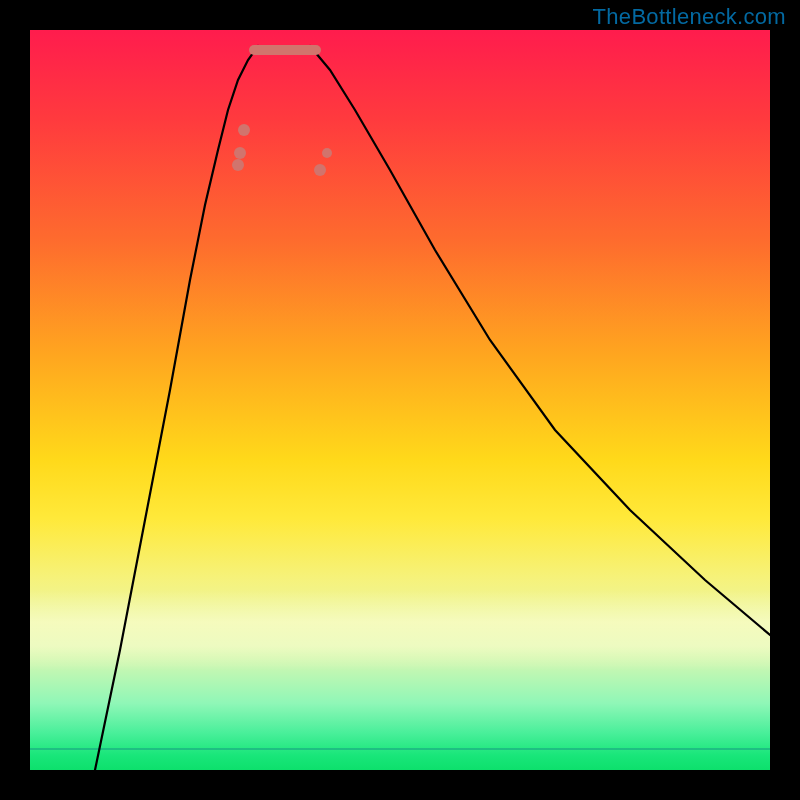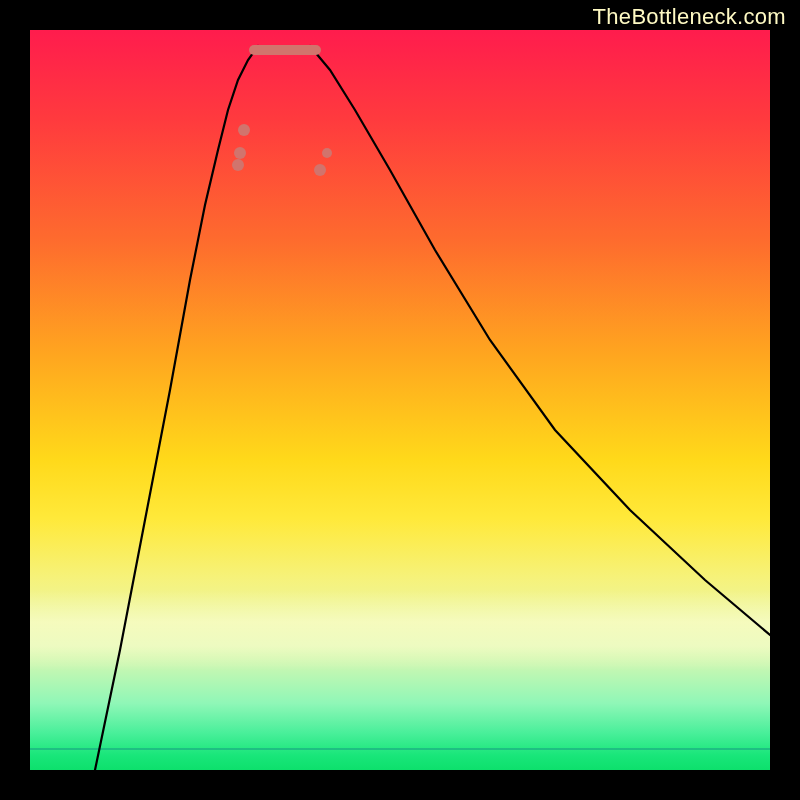--- a/index.html
+++ b/index.html
@@ -14,21 +14,21 @@
   .frame {
     position: relative;
     width: 800px;
     height: 800px;
     background: #000;
   }
   .watermark {
     position: absolute;
     top: 4px;
     right: 14px;
-    color: #fef9c3;
+    color: #0369a1;
     font-size: 22px;
     font-weight: 500;
     letter-spacing: 0.3px;
     z-index: 10;
   }
   .plot {
     position: absolute;
     left: 30px;
     top: 30px;
     width: 740px;

